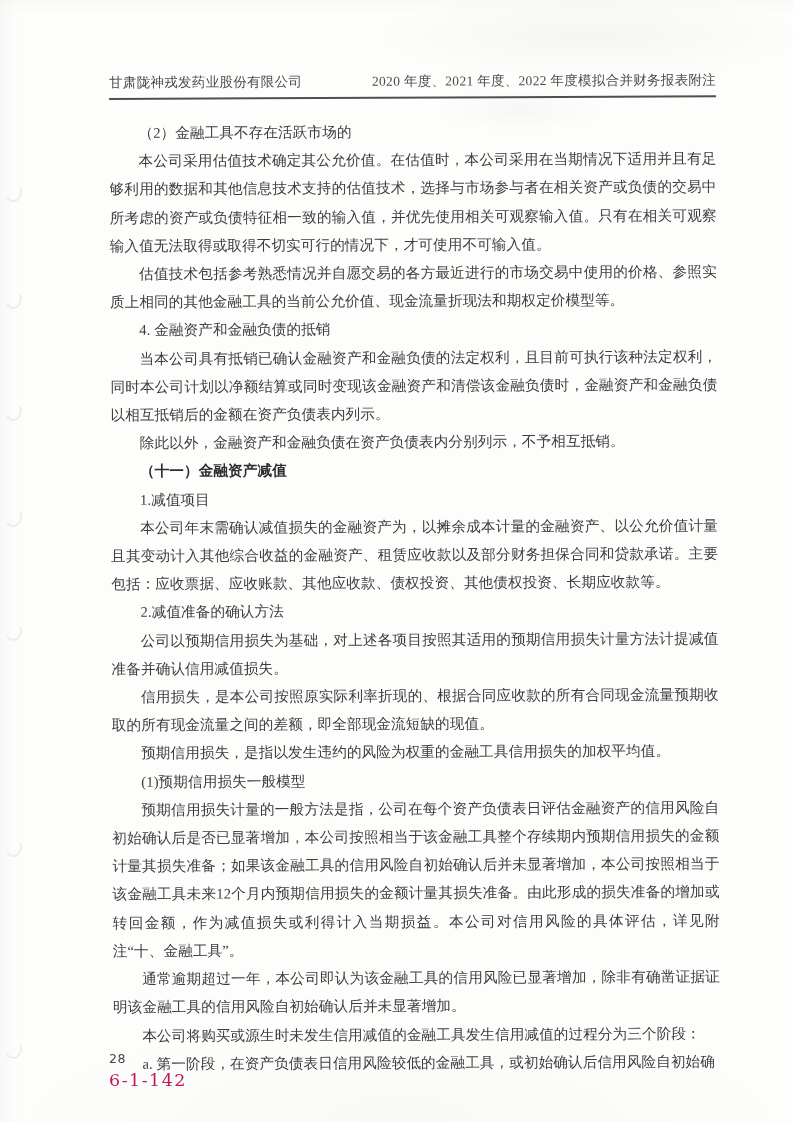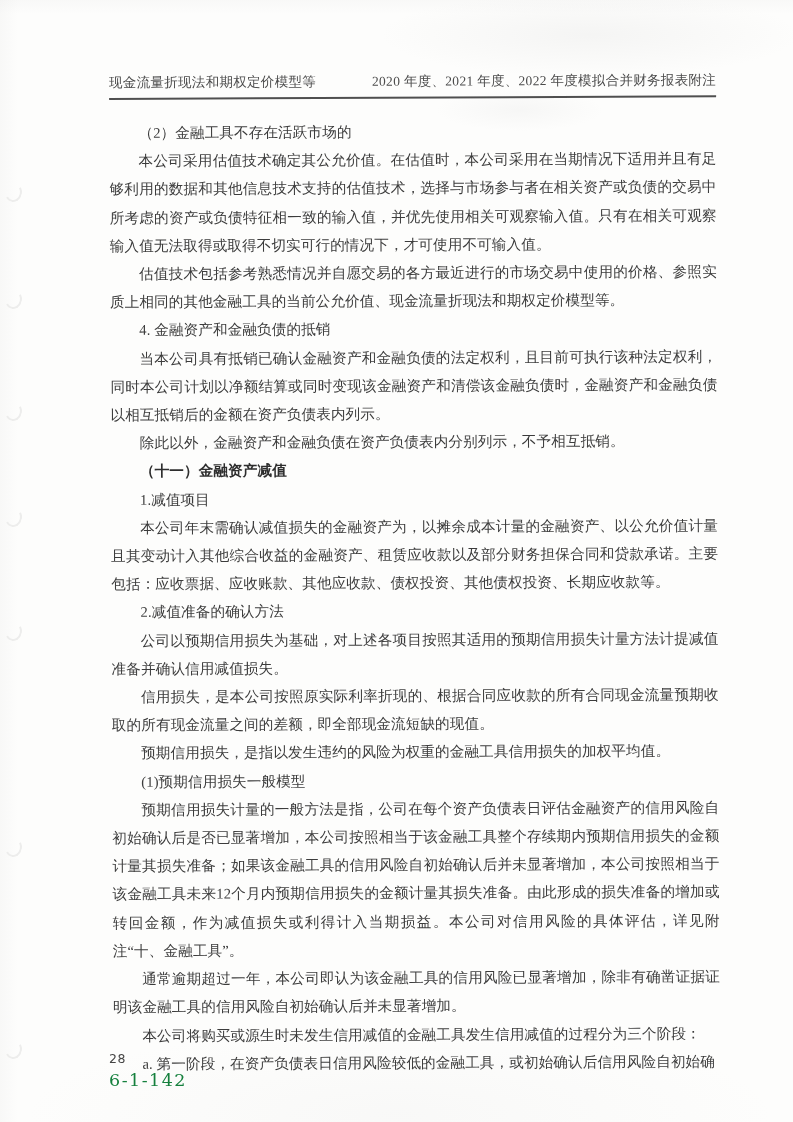--- a/index.html
+++ b/index.html
@@ -86,40 +86,40 @@
   .page-num {
     font-size: 12.5px;
     font-family: "DejaVu Sans", sans-serif;
     letter-spacing: 0.5px;
   }
   .doc-code {
     margin-top: 4px;
     font-size: 17.5px;
     font-family: "DejaVu Serif", serif;
     letter-spacing: 1.5px;
-    color: #15803d;
+    color: #be185d;
   }
 </style>
 </head>
 <body>
 
 <div class="scan-page">
 
   <div class="ring-mark" style="top:183px"></div>
   <div class="ring-mark" style="top:290px"></div>
   <div class="ring-mark" style="top:402px"></div>
   <div class="ring-mark" style="top:508px"></div>
   <div class="ring-mark" style="top:622px"></div>
   <div class="ring-mark" style="top:838px"></div>
   <div class="ring-mark" style="top:1040px"></div>
 
   <div class="content">
 
     <div class="header-row">
-      <span>现金流量折现法和期权定价模型等</span>
+      <span>甘肃陇神戎发药业股份有限公司</span>
       <span>2020 年度、2021 年度、2022 年度模拟合并财务报表附注</span>
     </div>
 
     <div class="doc-body" id="doc-body">
         <p>（2）金融工具不存在活跃市场的</p>
         <p>本公司采用估值技术确定其公允价值。在估值时，本公司采用在当期情况下适用并且有足够利用的数据和其他信息技术支持的估值技术，选择与市场参与者在相关资产或负债的交易中所考虑的资产或负债特征相一致的输入值，并优先使用相关可观察输入值。只有在相关可观察输入值无法取得或取得不切实可行的情况下，才可使用不可输入值。</p>
         <p>估值技术包括参考熟悉情况并自愿交易的各方最近进行的市场交易中使用的价格、参照实质上相同的其他金融工具的当前公允价值、现金流量折现法和期权定价模型等。</p>
         <p>4. 金融资产和金融负债的抵销</p>
         <p>当本公司具有抵销已确认金融资产和金融负债的法定权利，且目前可执行该种法定权利，同时本公司计划以净额结算或同时变现该金融资产和清偿该金融负债时，金融资产和金融负债以相互抵销后的金额在资产负债表内列示。</p>
         <p>除此以外，金融资产和金融负债在资产负债表内分别列示，不予相互抵销。</p>

